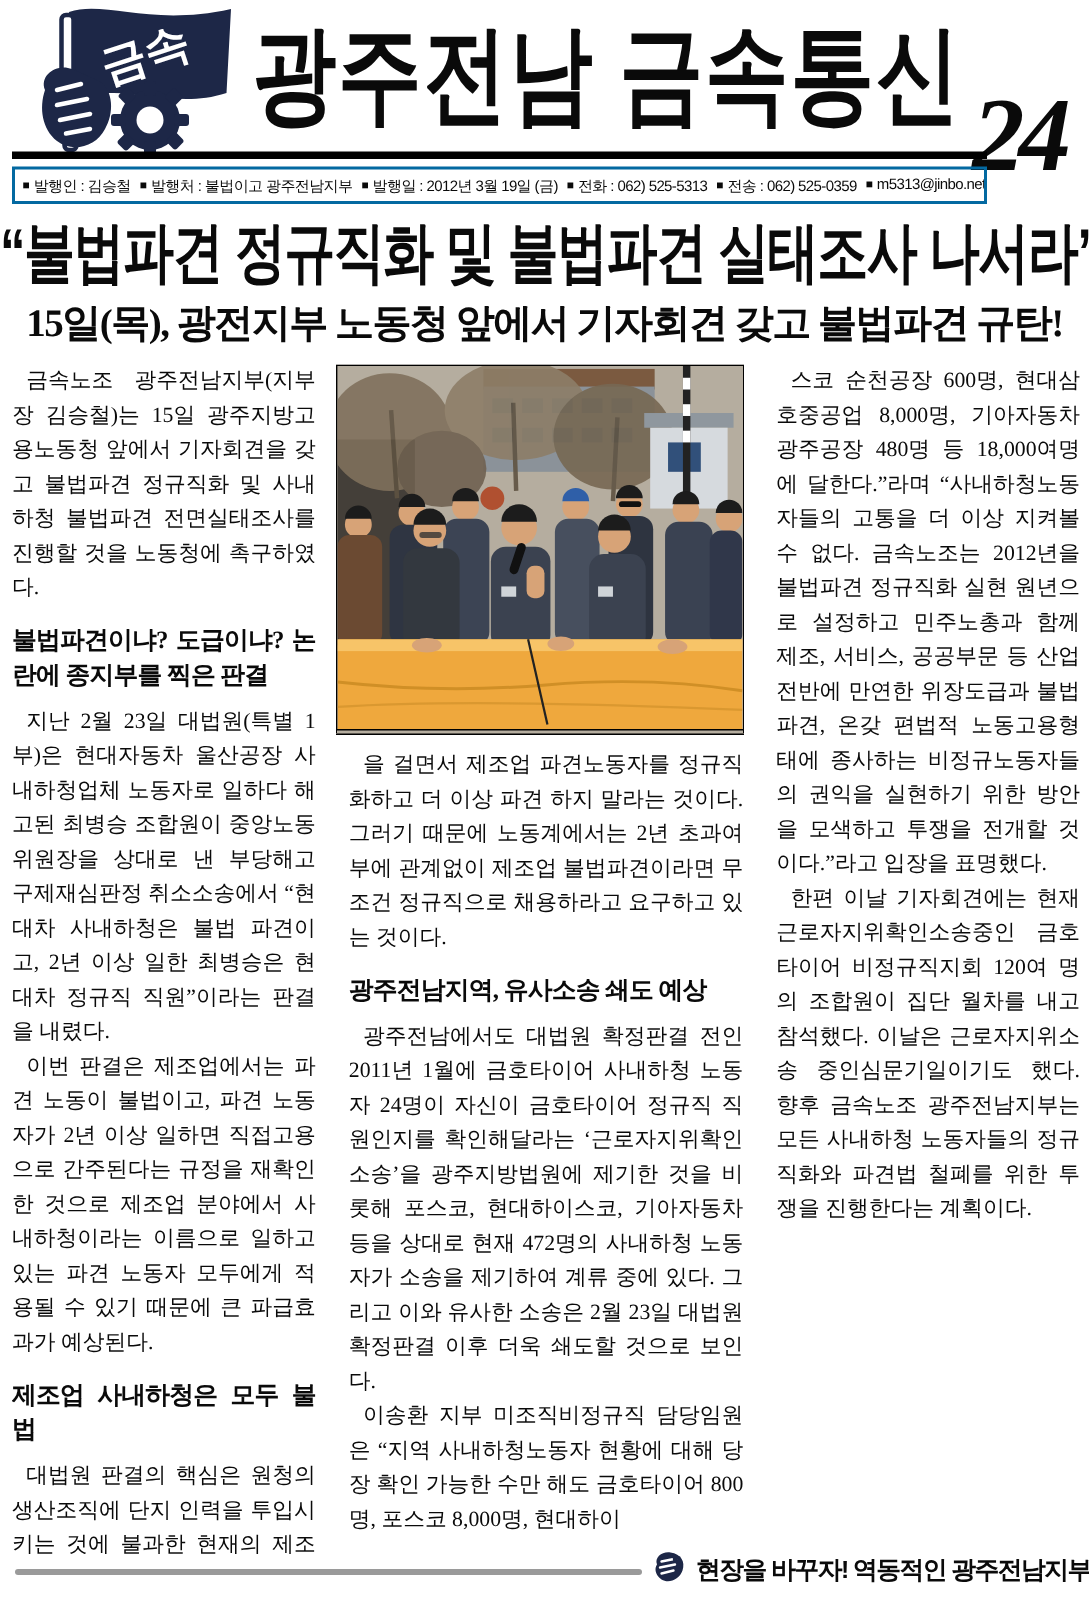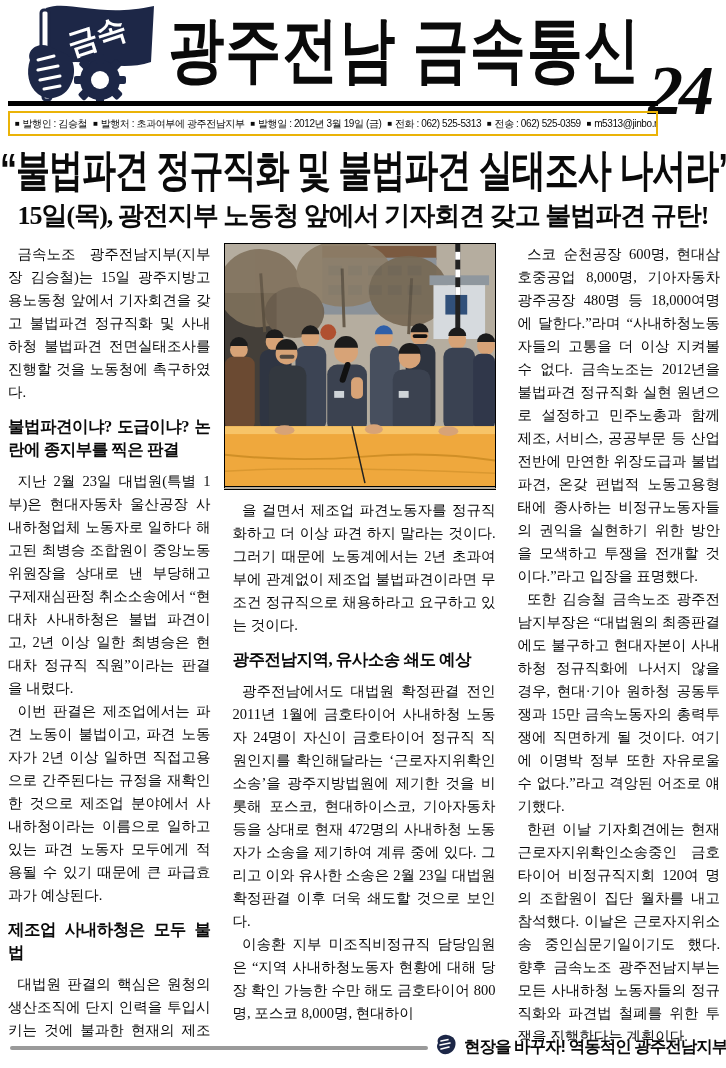--- a/index.html
+++ b/index.html
@@ -18,21 +18,21 @@
     transform:scaleY(1.28); transform-origin:top center;
   }
   .issue-number {
     position:absolute; right:2px; top:56px; width:76px; text-align:left;
     font-family:"Liberation Serif", serif; font-weight:bold; font-style:italic;
     font-size:70px; line-height:1; letter-spacing:-4px;
   }
   .masthead-rule { position:absolute; left:8px; top:101px; width:650px; height:5px; background:#000; }
   .info-bar {
     position:absolute; left:8px; top:111px; width:650px; height:25px;
-    border:2px solid #eab308; display:flex; align-items:center; gap:6px;
+    border:2px solid #0369a1; display:flex; align-items:center; gap:6px;
     padding:0 5px; font-family:"Liberation Sans", sans-serif; font-size:10px;
     letter-spacing:-0.4px; white-space:nowrap; overflow:hidden;
   }
   .info-item::before { content:"■"; font-size:8px; margin-right:3px; position:relative; top:-1px; }
   
   .headline {
     position:absolute; left:0; top:147px; width:726px; text-align:center;
     font-family:"Liberation Sans", sans-serif; font-weight:900; font-size:34px;
     letter-spacing:-1px; line-height:1; white-space:nowrap;
     transform:scaleY(1.3); transform-origin:top center;
@@ -103,21 +103,21 @@
       </g>
     </svg>
   </div>
 
   <h1 class="masthead-title">광주전남 금속통신</h1>
   <div class="issue-number">24</div>
   <div class="masthead-rule"></div>
 
   <div class="info-bar">
     <span class="info-item">발행인 : 김승철</span>
-    <span class="info-item">발행처 : 초과여부에 광주전남지부</span>
+    <span class="info-item">발행처 : 불법이고 광주전남지부</span>
     <span class="info-item">발행일 : 2012년 3월 19일 (금)</span>
     <span class="info-item">전화 : 062) 525-5313</span>
     <span class="info-item">전송 : 062) 525-0359</span>
     <span class="info-item">m5313@jinbo.net</span>
 
   </div>
 
   <h2 class="headline">“불법파견 정규직화 및 불법파견 실태조사 나서라”</h2>
   <h3 class="subheadline">15일(목), 광전지부 노동청 앞에서 기자회견 갖고 불법파견 규탄!</h3>
 
@@ -227,21 +227,20 @@
         </svg>
       </figure>
       <p>을 걸면서 제조업 파견노동자를 정규직화하고 더 이상 파견 하지 말라는 것이다. 그러기 때문에 노동계에서는 2년 초과여부에 관계없이 제조업 불법파견이라면 무조건 정규직으로 채용하라고 요구하고 있는 것이다.</p>
       <div class="crosshead">광주전남지역, 유사소송 쇄도 예상</div>
       <p>광주전남에서도 대법원 확정판결 전인 2011년 1월에 금호타이어 사내하청 노동자 24명이 자신이 금호타이어 정규직 직원인지를 확인해달라는 ‘근로자지위확인소송’을 광주지방법원에 제기한 것을 비롯해 포스코, 현대하이스코, 기아자동차 등을 상대로 현재 472명의 사내하청 노동자가 소송을 제기하여 계류 중에 있다. 그리고 이와 유사한 소송은 2월 23일 대법원 확정판결 이후 더욱 쇄도할 것으로 보인다.</p>
       <p>이송환 지부 미조직비정규직 담당임원은 “지역 사내하청노동자 현황에 대해 당장 확인 가능한 수만 해도 금호타이어 800명, 포스코 8,000명, 현대하이</p>
     </div>
 
     <div class="col">
       <p>스코 순천공장 600명, 현대삼호중공업 8,000명, 기아자동차 광주공장 480명 등 18,000여명에 달한다.”라며 “사내하청노동자들의 고통을 더 이상 지켜볼 수 없다. 금속노조는 2012년을 불법파견 정규직화 실현 원년으로 설정하고 민주노총과 함께 제조, 서비스, 공공부문 등 산업전반에 만연한 위장도급과 불법파견, 온갖 편법적 노동고용형태에 종사하는 비정규노동자들의 권익을 실현하기 위한 방안을 모색하고 투쟁을 전개할 것이다.”라고 입장을 표명했다.</p>
-      <p>또한 김승철 금속노조 광주전남지부장은 “대법원의 최종판결에도 불구하고 현대자본이 사내하청 정규직화에 나서지 않을 경우, 현대·기아 원하청 공동투쟁과 15만 금속노동자의 총력투쟁에 직면하게 될 것이다. 여기에 이명박 정부 또한 자유로울 수 없다.”라고 격앙된 어조로 얘기했다.</p>
       <p>한편 이날 기자회견에는 현재 근로자지위확인소송중인 금호타이어 비정규직지회 120여 명의 조합원이 집단 월차를 내고 참석했다. 이날은 근로자지위소송 중인심문기일이기도 했다. 향후 금속노조 광주전남지부는 모든 사내하청 노동자들의 정규직화와 파견법 철폐를 위한 투쟁을 진행한다는 계획이다.</p>
     </div>
 
   </main>
 
   <div class="footer-line"></div>
   <span class="mascot">
     <svg viewBox="0 0 24 24" xmlns="http://www.w3.org/2000/svg">
       <path d="M4,10 C2,5 8,1 13,2 C20,3 23,8 21,14 C19,20 12,23 7,20 C3,17 2,13 4,10 Z" fill="#1d2747"></path>
       <path d="M7,8 L17,6 M6,12 L16,10 M7,16 L15,14" stroke="#ffffff" stroke-width="1.6" stroke-linecap="round"></path>

